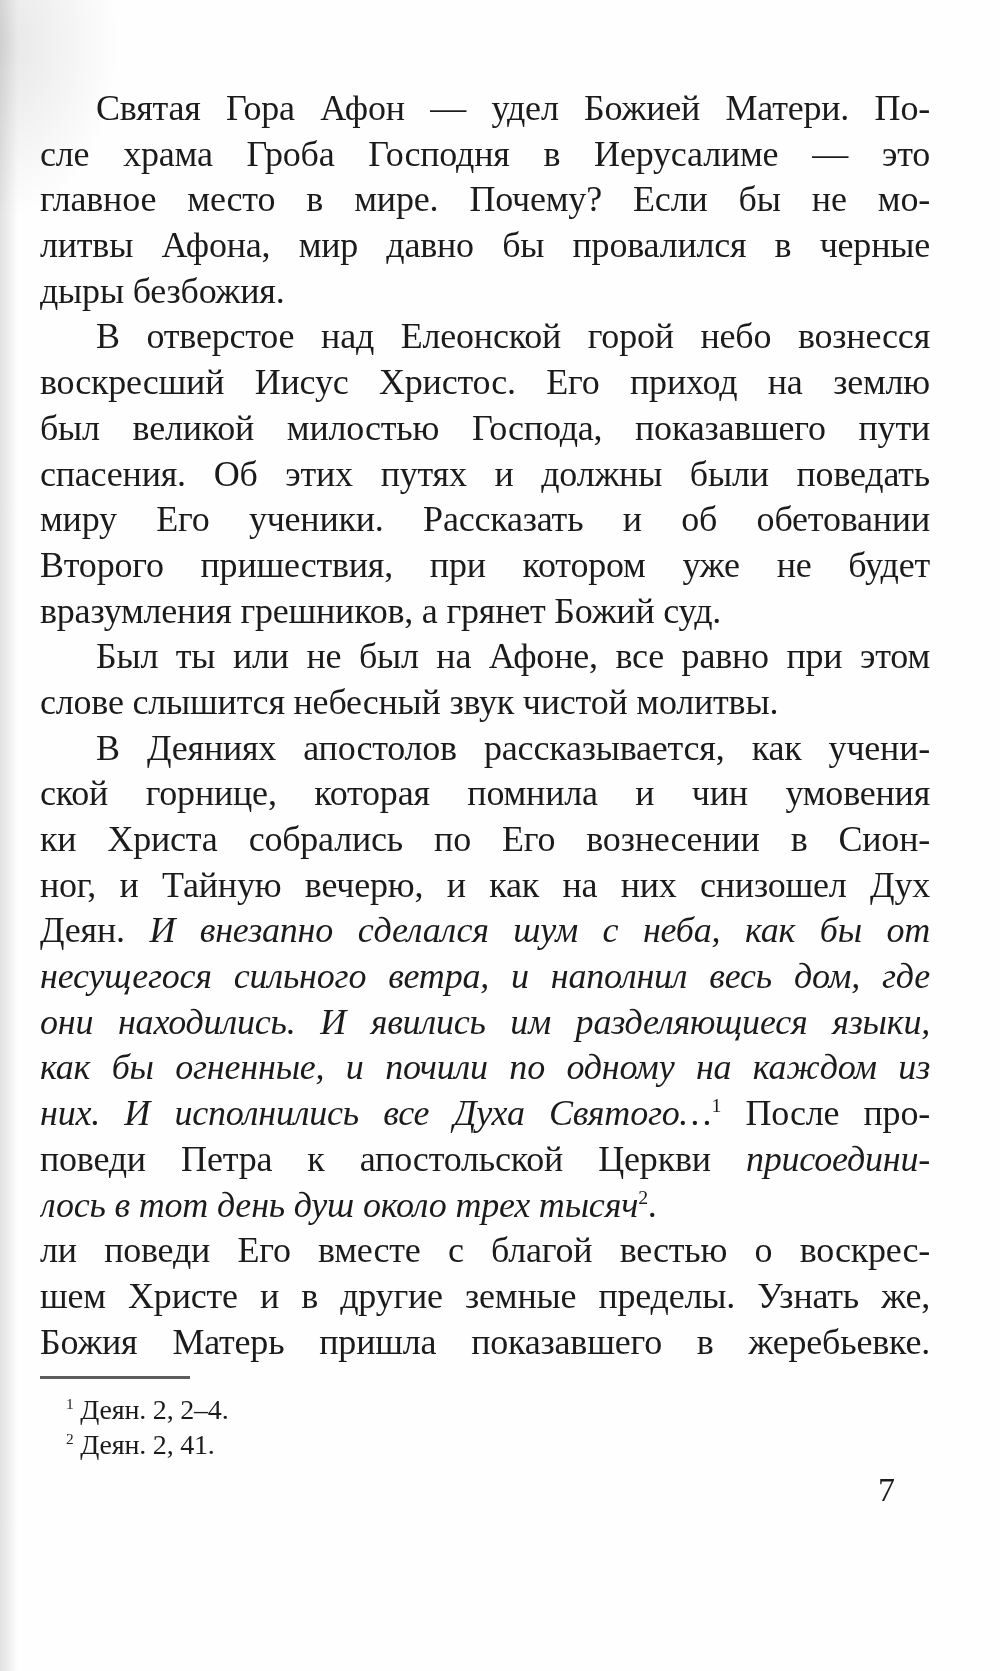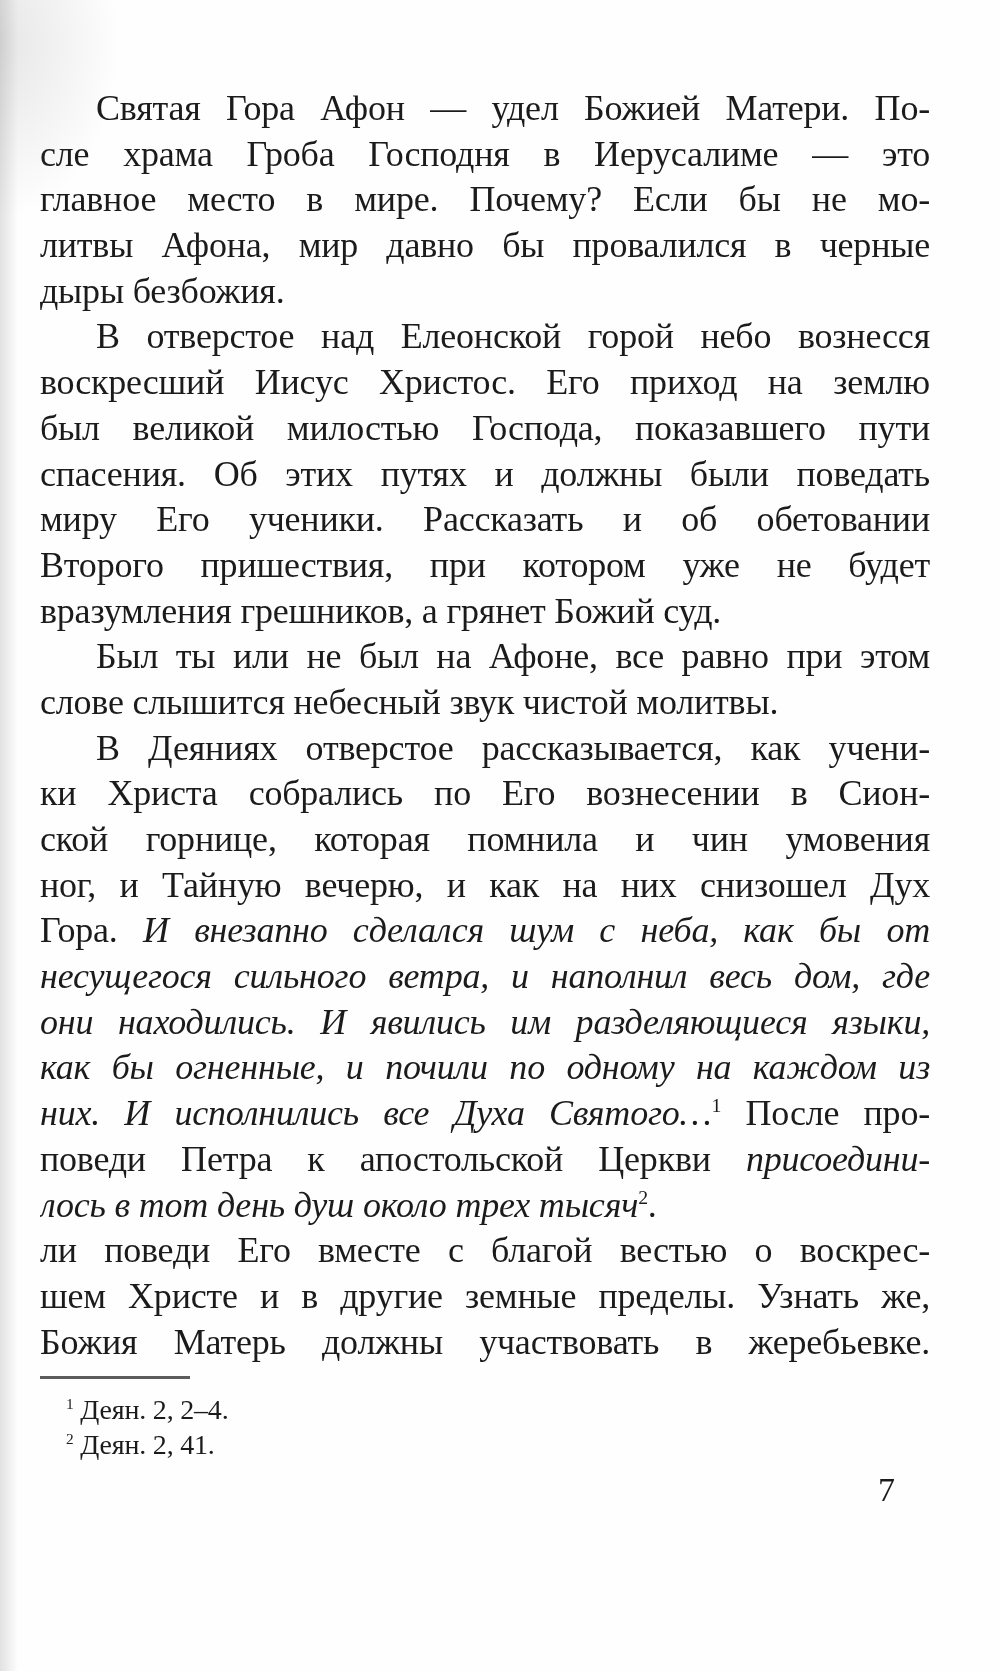--- a/index.html
+++ b/index.html
@@ -89,36 +89,36 @@
         <div class="line fill"><span>спасения. Об этих путях и должны были поведать</span></div>
         <div class="line fill"><span>миру Его ученики. Рассказать и об обетовании</span></div>
         <div class="line fill"><span>Второго пришествия, при котором уже не будет</span></div>
         <div class="line"><span>вразумления грешников, а грянет Божий суд.</span></div>
       </div>
       <div>
         <div class="line fill indent"><span>Был ты или не был на Афоне, все равно при этом</span></div>
         <div class="line"><span>слове слышится небесный звук чистой молитвы.</span></div>
       </div>
       <div>
-        <div class="line fill indent"><span>В Деяниях отверстое рассказывается, как учени-</span></div>
+        <div class="line fill indent"><span>В Деяниях апостолов рассказывается, как учени-</span></div>
+        <div class="line fill"><span>ской горнице, которая помнила и чин умовения</span></div>
         <div class="line fill"><span>ки Христа собрались по Его вознесении в Сион-</span></div>
-        <div class="line fill"><span>ской горнице, которая помнила и чин умовения</span></div>
         <div class="line fill"><span>ног, и Тайную вечерю, и как на них снизошел Дух</span></div>
-        <div class="line fill"><span>Гора. </span><span class="it">И внезапно сделался шум с неба, как бы от</span></div>
+        <div class="line fill"><span>Деян. </span><span class="it">И внезапно сделался шум с неба, как бы от</span></div>
         <div class="line fill"><span class="it">несущегося сильного ветра, и наполнил весь дом, где</span></div>
         <div class="line fill"><span class="it">они находились. И явились им разделяющиеся языки,</span></div>
         <div class="line fill"><span class="it">как бы огненные, и почили по одному на каждом из</span></div>
         <div class="line fill"><span class="it">них. И исполнились все Духа Святого…</span><sup>1</sup><span> После про-</span></div>
         <div class="line fill"><span>поведи Петра к апостольской Церкви </span><span class="it">присоедини-</span></div>
         <div class="line"><span class="it">лось в тот день душ около трех тысяч</span><sup>2</sup><span>.</span></div>
       </div>
       <div>
         <div class="line fill"><span>ли поведи Его вместе с благой вестью о воскрес-</span></div>
         <div class="line fill"><span>шем Христе и в другие земные пределы. Узнать же,</span></div>
-        <div class="line fill"><span>Божия Матерь должны участвовать в жеребьевке.</span></div>
+        <div class="line fill"><span>Божия Матерь пришла показавшего в жеребьевке.</span></div>
       </div>
     </main>
 
   <div class="fn-sep"></div>
 
   <section class="footnotes">
       <div class="footnote"><sup>1</sup><span> Деян. 2, 2–4.</span></div>
       <div class="footnote"><sup>2</sup><span> Деян. 2, 41.</span></div>
     </section>
 

